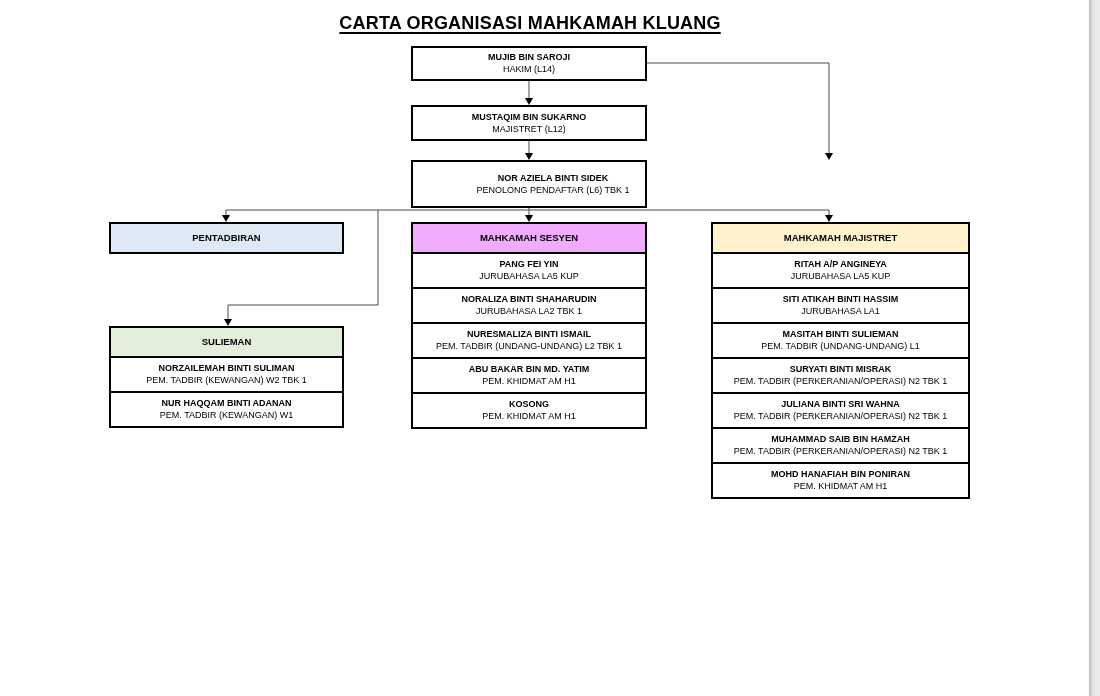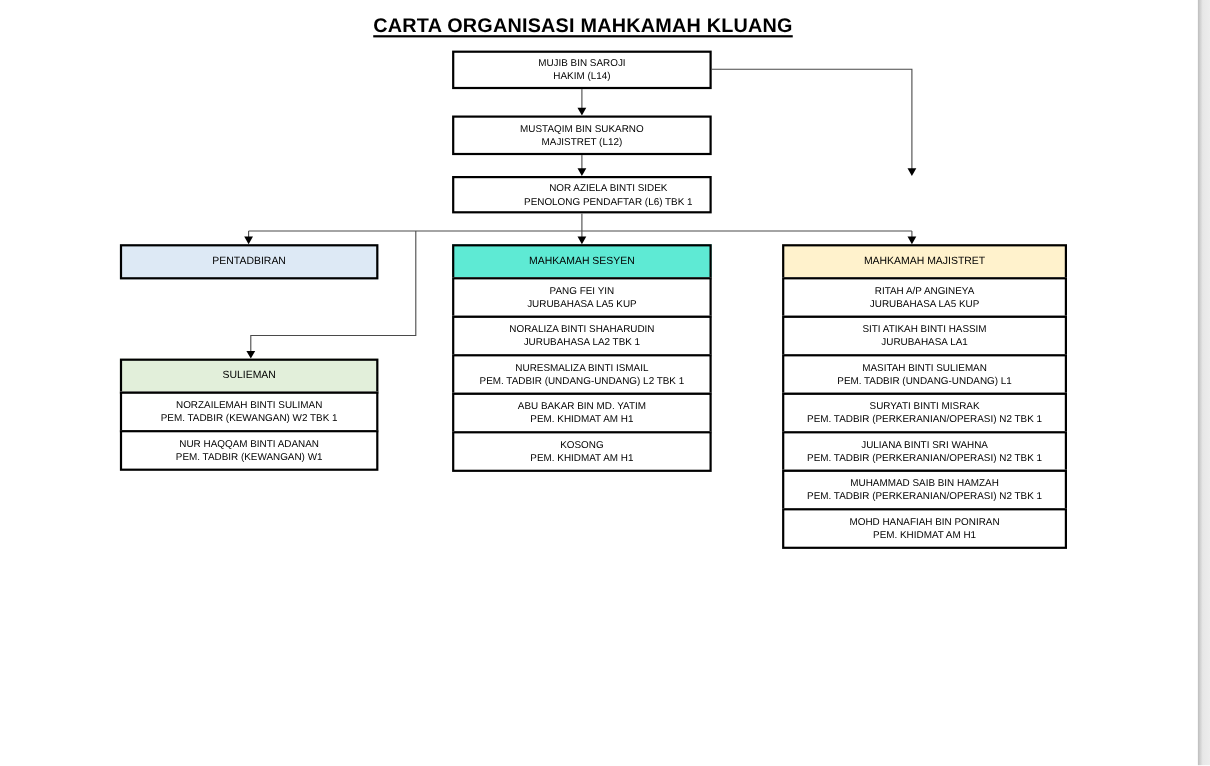--- a/index.html
+++ b/index.html
@@ -15,39 +15,39 @@
     position:absolute; top:13px; left:0; width:1060px; text-align:center;
     font-size:18px; font-weight:bold; text-decoration:underline;
     text-decoration-thickness:2px; text-underline-offset:3px; letter-spacing:.2px;
   }
   svg.connectors { position:absolute; left:0; top:0; pointer-events:none; }
   .node {
     position:absolute; background:#fff; border:2px solid #000; box-sizing:border-box;
     display:flex; flex-direction:column; align-items:center; justify-content:center;
     text-align:center; gap:3px; line-height:1;
   }
-  .name { font-size:9px; font-weight:normal;text-align:right; }
+  .name { font-size:9px; font-weight:bold;text-align:right; }
   .role { font-size:9px; }
   .col { position:absolute; }
   .cell {
     border:2px solid #000; box-sizing:border-box; background:#fff;
     display:flex; flex-direction:column; align-items:center; justify-content:center;
     text-align:center; gap:3px; line-height:1;
   }
   .cell + .cell { margin-top:-2px; }
   .hdr { height:32px; }
   .hdr .name { font-size:9.5px; }
   .member { height:37px; }
   #col-pentadbiran { left:109px; top:222px; width:235px; }
   #col-kewangan    { left:109px; top:326px; width:235px; }
   #col-sesyen      { left:411px; top:222px; width:236px; }
   #col-majistret   { left:711px; top:222px; width:259px; }
   #node-hakim            { left:411px; top:46px;  width:236px; height:35px; }
   #node-majistret-l12    { left:411px; top:105px; width:236px; height:36px; }
-  #node-penolong-pendaftar { left:411px; top:160px; width:236px; height:34px;padding-left:48px; }
+  #node-penolong-pendaftar { left:411px; top:160px; width:236px; height:48px;padding-left:48px; }
   #node-setiausaha       { left:711px; top:160px; width:236px; height:34px; }
 </style>
 </head>
 <body>
 
 <div id="page">
 
   <div class="title">CARTA ORGANISASI MAHKAMAH KLUANG</div>
 
   <svg class="connectors" width="1100" height="696">
@@ -103,21 +103,21 @@
       <div class="name">NORZAILEMAH BINTI SULIMAN</div>
       <div class="role">PEM. TADBIR (KEWANGAN) W2 TBK 1</div>
     </div>
     <div class="cell member">
       <div class="name">NUR HAQQAM BINTI ADANAN</div>
       <div class="role">PEM. TADBIR (KEWANGAN) W1</div>
     </div>
   </div>
 
   <div class="col" id="col-sesyen">
-    <div class="cell hdr" style="background:#5eead4">
+    <div class="cell hdr" style="background:#f0abfc">
       <div class="name">MAHKAMAH SESYEN</div>
     </div>
     <div class="cell member">
       <div class="name">PANG FEI YIN</div>
       <div class="role">JURUBAHASA LA5 KUP</div>
     </div>
     <div class="cell member">
       <div class="name">NORALIZA BINTI SHAHARUDIN</div>
       <div class="role">JURUBAHASA LA2 TBK 1</div>
     </div>

